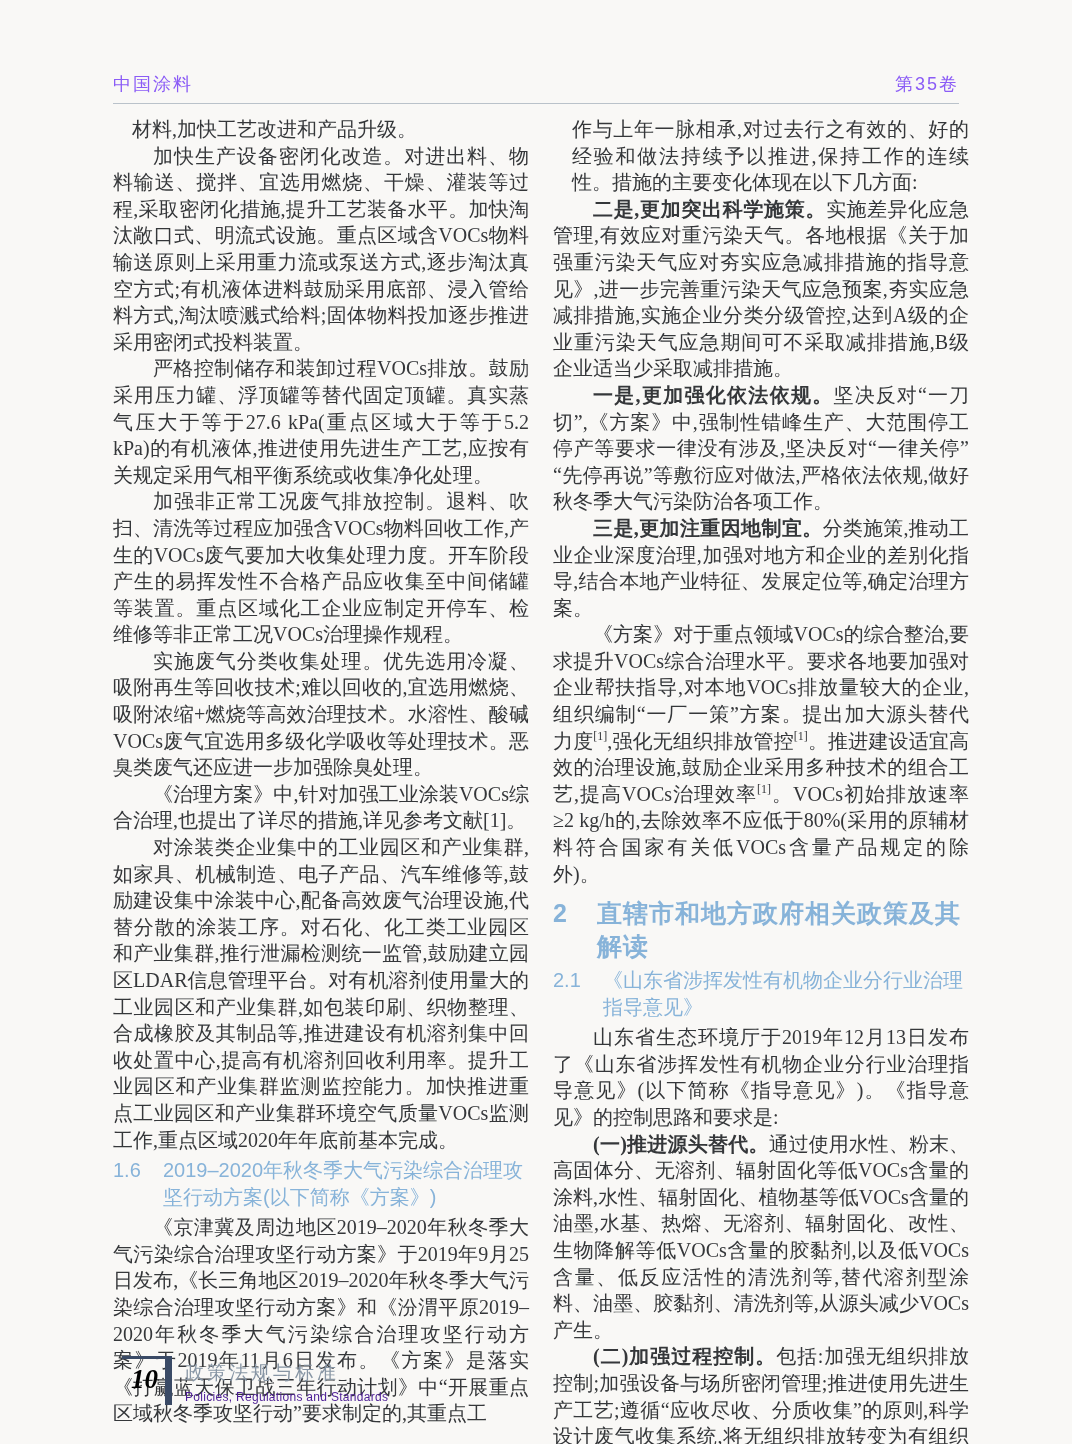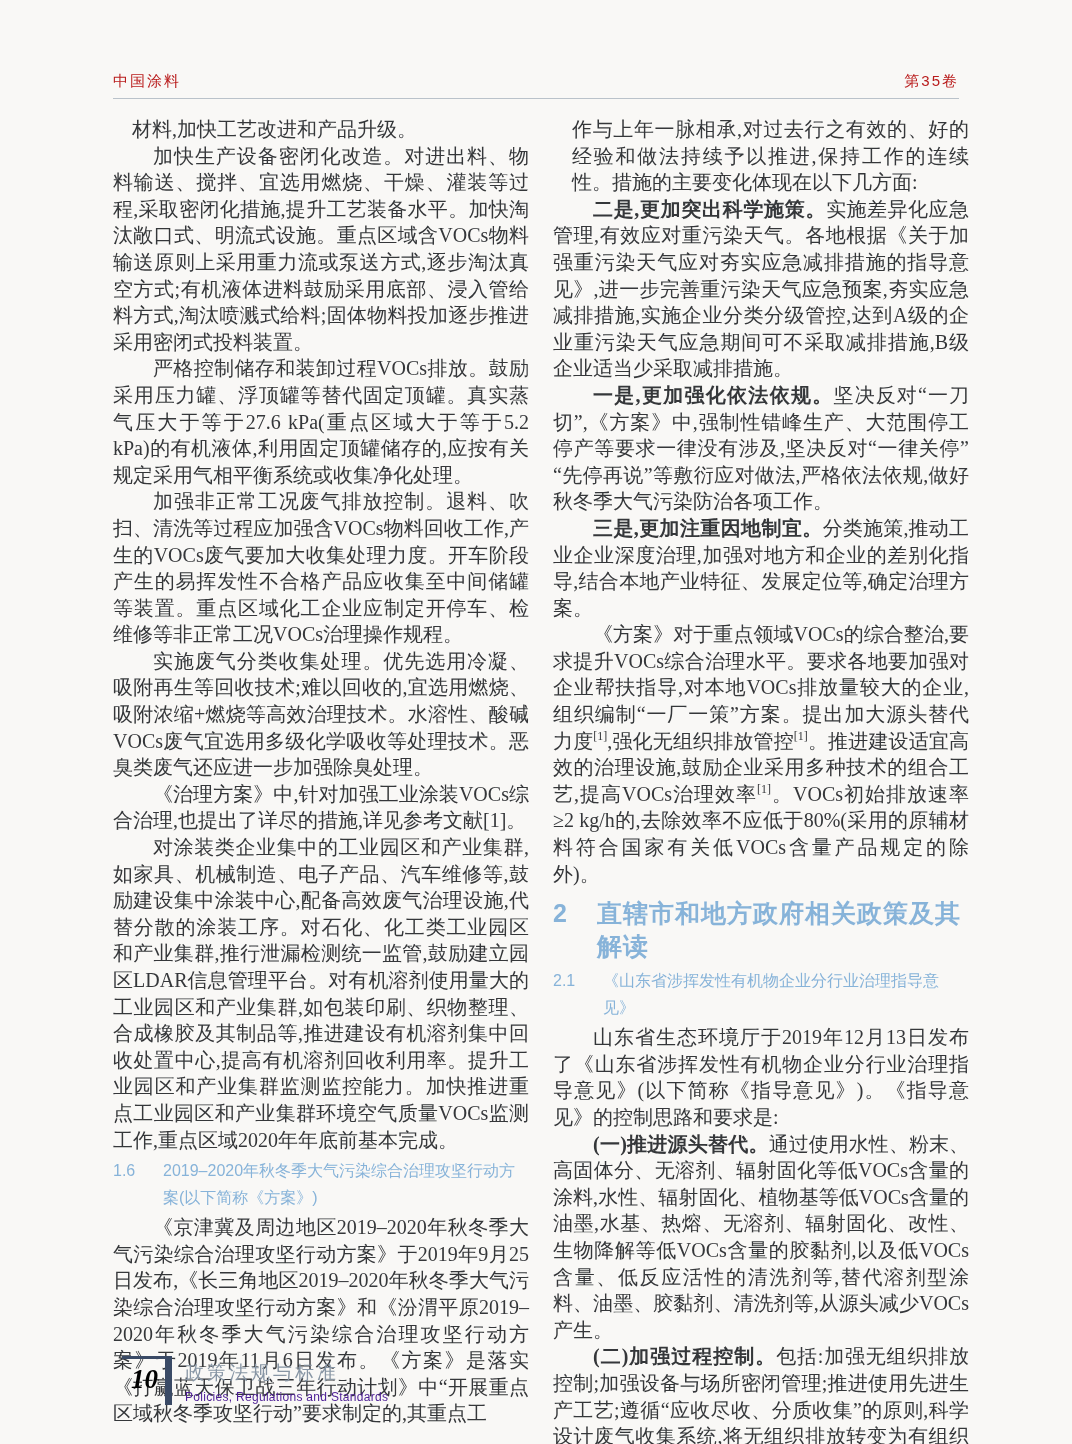--- a/index.html
+++ b/index.html
@@ -11,21 +11,21 @@
     overflow:hidden;
     box-sizing:border-box;
     font-family:"Liberation Serif", serif;
     color:#35373a;
   }
   
   .running-head{
     position:absolute;left:113px;top:72px;width:846px;
     display:flex;justify-content:space-between;align-items:flex-end;
     font-family:"Liberation Sans", sans-serif;
-    font-size:15px;color:#b91c1c;letter-spacing:2px;
+    font-size:18px;color:#8b5cf6;letter-spacing:2px;
     padding-bottom:7px;border-bottom:1px solid #bac2ca;
   }
   
   .columns{
     position:absolute;left:113px;top:116px;width:856px;
     display:flex;gap:24px;
   }
   .col{width:416px;}
   .col p{
     margin:0;
@@ -34,21 +34,21 @@
     text-indent:2em;
   }
   .col p.noindent{text-indent:0;margin-left:19px;}
   .col p strong{font-weight:700;letter-spacing:.2px;}
   .sup{font-size:12px;vertical-align:super;line-height:0;}
   
   .h-sub{
     display:flex;margin:4px 0 3px;
     color:#87b3d9;
     font-family:"Liberation Sans", sans-serif;
-    font-size:16px;line-height:27px;font-weight:500;
+    font-size:20px;line-height:27px;font-weight:500;
     text-align:left;
   }
   .h-sub .h-num{flex:0 0 50px;}
   .h-main{
     display:flex;margin:10px 0 4px;
     color:#87b3d9;
     font-family:"Liberation Sans", sans-serif;
     font-size:25px;line-height:33px;font-weight:600;
     letter-spacing:1px;
   }
@@ -88,21 +88,21 @@
   <div class="running-head">
     <span>中国涂料</span>
     <span>第35卷</span>
   </div>
 
   <div class="columns">
 
     <section class="col">
       <p class="noindent">材料,加快工艺改进和产品升级。</p>
       <p>加快生产设备密闭化改造。对进出料、物料输送、搅拌、宜选用燃烧、干燥、灌装等过程,采取密闭化措施,提升工艺装备水平。加快淘汰敞口式、明流式设施。重点区域含VOCs物料输送原则上采用重力流或泵送方式,逐步淘汰真空方式;有机液体进料鼓励采用底部、浸入管给料方式,淘汰喷溅式给料;固体物料投加逐步推进采用密闭式投料装置。</p>
-      <p>严格控制储存和装卸过程VOCs排放。鼓励采用压力罐、浮顶罐等替代固定顶罐。真实蒸气压大于等于27.6 kPa(重点区域大于等于5.2 kPa)的有机液体,利用固定顶罐储存的,应按有关规定采用气相平衡系统或收集净化处理。</p>
+      <p>严格控制储存和装卸过程VOCs排放。鼓励采用压力罐、浮顶罐等替代固定顶罐。真实蒸气压大于等于27.6 kPa(重点区域大于等于5.2 kPa)的有机液体,推进使用先进生产工艺,应按有关规定采用气相平衡系统或收集净化处理。</p>
       <p>加强非正常工况废气排放控制。退料、吹扫、清洗等过程应加强含VOCs物料回收工作,产生的VOCs废气要加大收集处理力度。开车阶段产生的易挥发性不合格产品应收集至中间储罐等装置。重点区域化工企业应制定开停车、检维修等非正常工况VOCs治理操作规程。</p>
       <p>实施废气分类收集处理。优先选用冷凝、吸附再生等回收技术;难以回收的,宜选用燃烧、吸附浓缩+燃烧等高效治理技术。水溶性、酸碱VOCs废气宜选用多级化学吸收等处理技术。恶臭类废气还应进一步加强除臭处理。</p>
       <p>《治理方案》中,针对加强工业涂装VOCs综合治理,也提出了详尽的措施,详见参考文献[1]。</p>
       <p>对涂装类企业集中的工业园区和产业集群,如家具、机械制造、电子产品、汽车维修等,鼓励建设集中涂装中心,配备高效废气治理设施,代替分散的涂装工序。对石化、化工类工业园区和产业集群,推行泄漏检测统一监管,鼓励建立园区LDAR信息管理平台。对有机溶剂使用量大的工业园区和产业集群,如包装印刷、织物整理、合成橡胶及其制品等,推进建设有机溶剂集中回收处置中心,提高有机溶剂回收利用率。提升工业园区和产业集群监测监控能力。加快推进重点工业园区和产业集群环境空气质量VOCs监测工作,重点区域2020年年底前基本完成。</p>
       <div class="h-sub">
         <span class="h-num">1.6</span>
         <span class="h-title">2019–2020年秋冬季大气污染综合治理攻坚行动方案(以下简称《方案》)</span>
       </div>
       <p>《京津冀及周边地区2019–2020年秋冬季大气污染综合治理攻坚行动方案》于2019年9月25日发布,《长三角地区2019–2020年秋冬季大气污染综合治理攻坚行动方案》和《汾渭平原2019–2020年秋冬季大气污染综合治理攻坚行动方案》于2019年11月6日发布。《方案》是落实《打赢蓝天保卫战三年行动计划》中“开展重点区域秋冬季攻坚行动”要求制定的,其重点工</p>
     </section>

